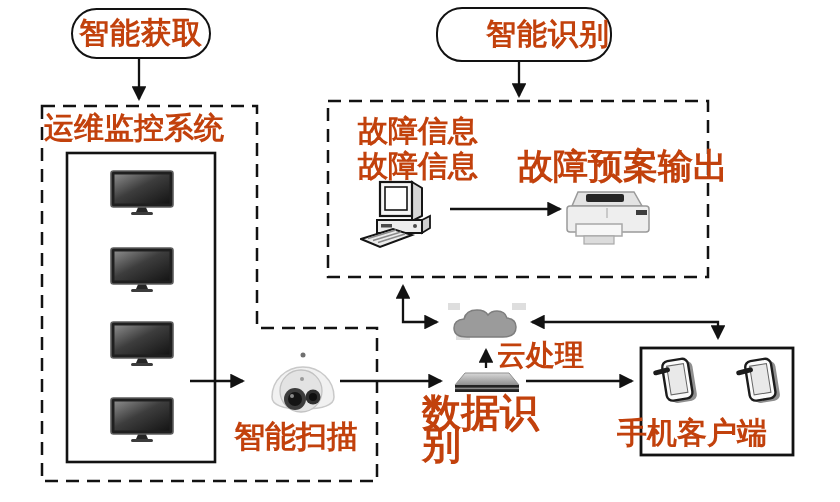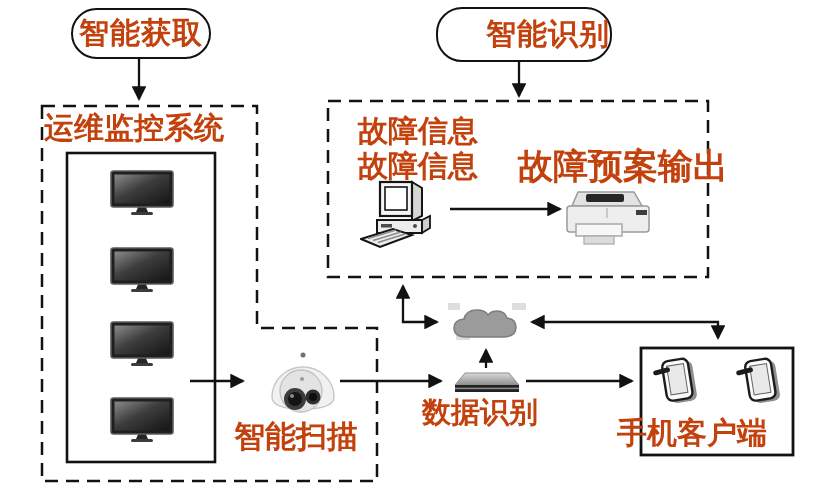--- a/index.html
+++ b/index.html
@@ -162,29 +162,30 @@
   <div class="lbl center" style="left:234px;top:420px;width:136px;font-size:31px;">智能扫描</div>
 
   <div class="abs" style="left:448px;top:302px;">
     <svg width="78" height="40" viewBox="0 0 78 40">
       <rect x="0" y="1" width="12" height="7" fill="#dedede"></rect>
       <rect x="64" y="1" width="14" height="7" fill="#dedede"></rect>
       <rect x="8" y="33" width="14" height="5" fill="#dedede"></rect>
       <path d="M19,35 q-13,0 -13,-9 q0,-8 10,-9 q2,-9 13,-9 q8,0 11,5 q3,-4 9,-4 q8,0 10,7 q9,1 9,9 q0,10 -13,10 z" fill="#9b9b9b" stroke="#7e7e7e" stroke-width="1.5"></path>
     </svg>
   </div>
+  <div class="lbl" style="left:497px;top:340px;font-size:29px;">云处理</div>
 
   <div class="abs" style="left:453px;top:370px;">
     <svg width="68" height="26" viewBox="0 0 68 26">
       <path d="M12,3 L56,3 L66,15 L2,15 Z" fill="url(#devGrad)" stroke="#8f8f8f" stroke-width="1"></path>
       <rect x="2" y="15" width="64" height="7" fill="#222222"></rect>
       <rect x="2" y="17.6" width="64" height="1.6" fill="#888888"></rect>
     </svg>
   </div>
-  <div class="lbl center two-line" style="left:410px;top:396px;width:140px;font-size:29px;line-height:32px;">
+  <div class="lbl center two-line" style="left:410px;top:396px;width:140px;font-size:39px;line-height:32px;">
     <div>数据识别</div>
   </div>
 
 
   <div class="abs" style="left:652px;top:357px;">
     <svg width="48" height="54" viewBox="0 0 48 54">
       <g transform="rotate(-9 24 27)">
         <rect x="17" y="6" width="26" height="40" rx="6" fill="#8f8f8f"></rect>
         <rect x="13" y="3" width="26" height="40" rx="6" fill="#fbfbfb" stroke="#1c1c1c" stroke-width="2.4"></rect>
         <rect x="17.5" y="8" width="17" height="29" fill="#e9e9e9" stroke="#666666" stroke-width="1"></rect>

